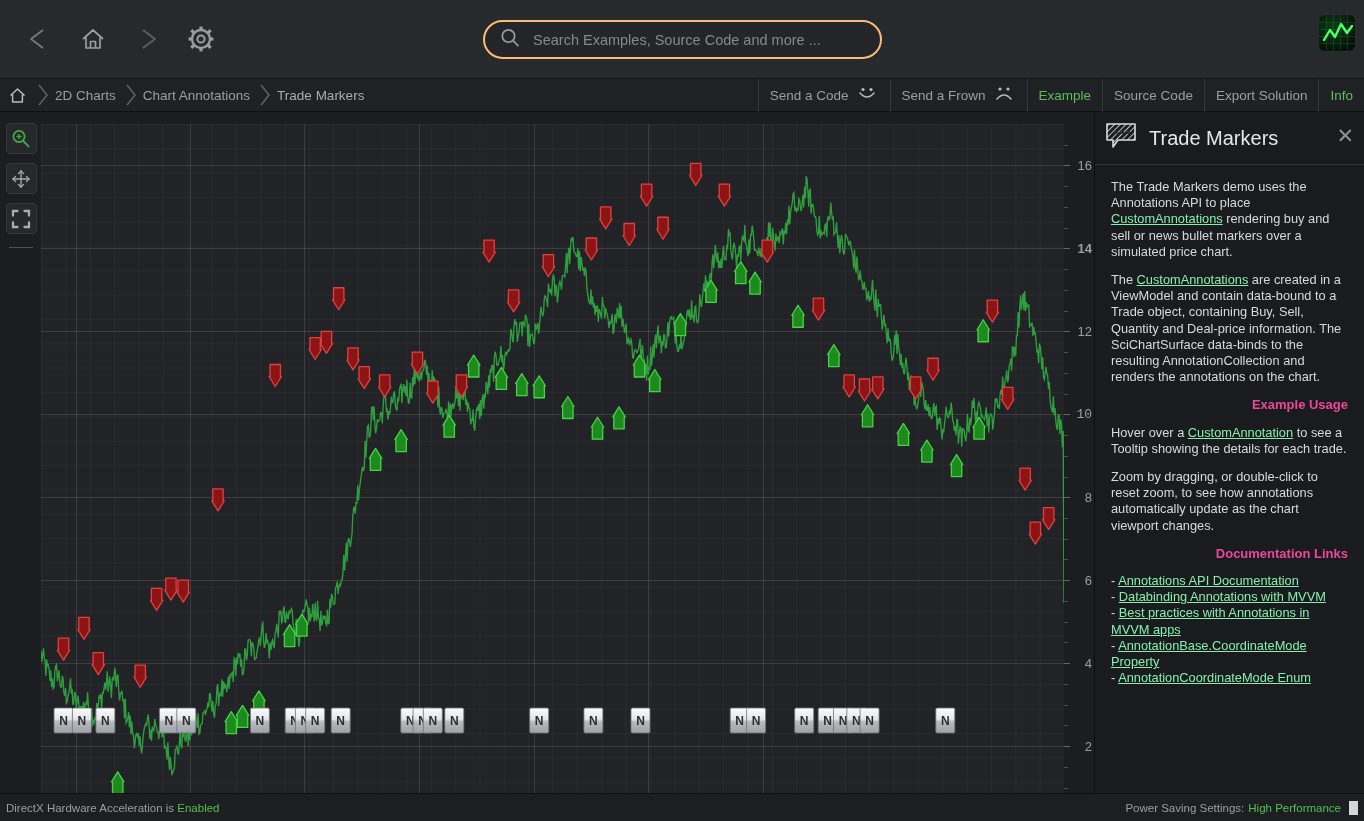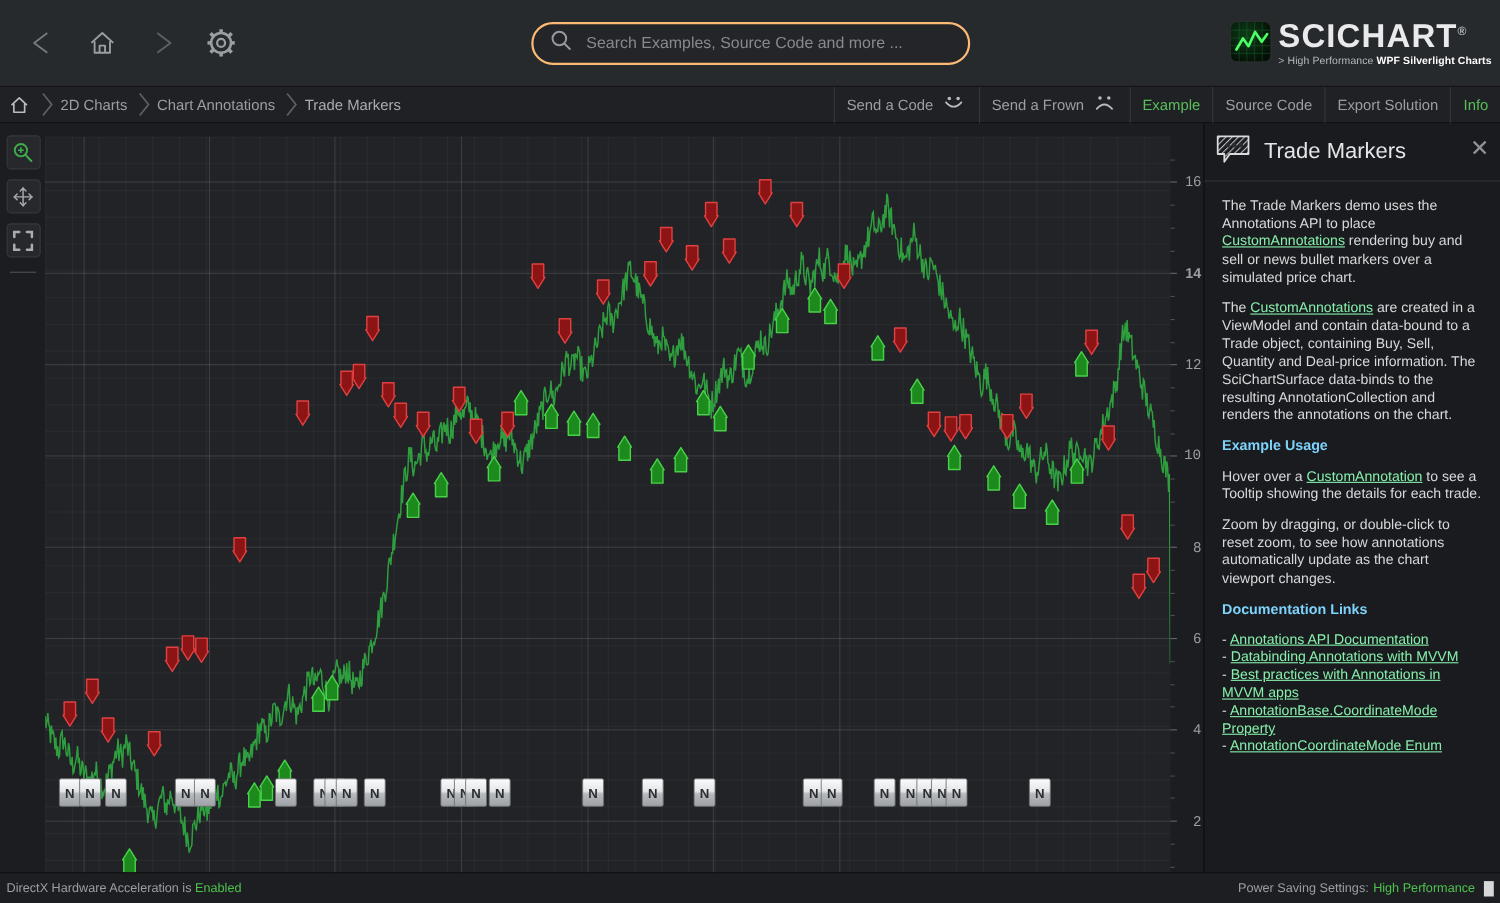--- a/index.html
+++ b/index.html
@@ -146,21 +146,21 @@
   .ip-title { color: #e4e6e8; font-size: 20px; margin-left: 10px; }
   .ip-close {
     position: absolute; right: 10px; top: 13px; color: #8e9195; font-size: 21px;
     cursor: pointer; line-height: 1; font-family: "Liberation Sans", sans-serif;
   }
   .ip-body {
     padding: 14px 16px 10px 16px; height: 628px; overflow: hidden;
     color: #d7d9db; font-size: 12.8px; line-height: 16.2px;
   }
   .ip-body p { margin-bottom: 12px; }
-  .ip-body h4 { font-size: 13px; color: #7dd3fc; margin: 2px 0 11px 0; }
+  .ip-body h4 { font-size: 13px; color: #ec4899; margin: 2px 0 11px 0; text-align: right; }
   .ip-link { color: #86efac; text-decoration: underline; cursor: pointer; }
   .ip-list { list-style: none; }
   .ip-list li { margin-bottom: 0px; color: #d7d9db; }
 
   
   .statusbar {
     position: absolute; left: 0; bottom: 0; width: 1364px; height: 28px;
     background: #1d1e22; border-top: 1px solid #0e0f11;
     display: flex; align-items: center; padding: 0 6px;
     color: #9b9ea2; font-size: 11.5px;
@@ -227,24 +227,20 @@
         <div class="grid-h" style="left:0;right:0;top:14px;height:1px"></div>
         <div class="grid-h" style="left:0;right:0;top:21px;height:1px"></div>
         <div class="grid-h" style="left:0;right:0;top:28px;height:1px"></div>
         <div class="grid-v" style="top:0;bottom:0;left:7px;width:1px"></div>
         <div class="grid-v" style="top:0;bottom:0;left:14px;width:1px"></div>
         <div class="grid-v" style="top:0;bottom:0;left:21px;width:1px"></div>
         <div class="grid-v" style="top:0;bottom:0;left:28px;width:1px"></div>
         <svg width="38" height="38" viewBox="0 0 38 38" style="position:absolute;left:0;top:0">
           <polyline points="5,25 11,15 16,22 22,9 28,18 33,11" fill="none" stroke="#4cff66" stroke-width="2.4" stroke-linejoin="round" stroke-linecap="round"></polyline>
         </svg>
-      </div>
-      <div class="logo-text">
-        <div class="logo-word"><span>SCICHART</span><span class="logo-reg">®</span></div>
-        <div class="logo-sub"><span>&gt; High Performance </span><b>WPF Silverlight Charts</b></div>
       </div>
     </div>
   </div>
 
   <div class="crumbbar">
     <div class="crumb-home">
       <svg width="19" height="19" viewBox="0 0 19 19">
           <path d="M2.5,9.5 L9.5,3 L16.5,9.5 M4.6,8.4 L4.6,16 L14.4,16 L14.4,8.4" fill="none" stroke="#b8bbbf" stroke-width="1.5" stroke-linejoin="round"></path>
         </svg>
     </div>

